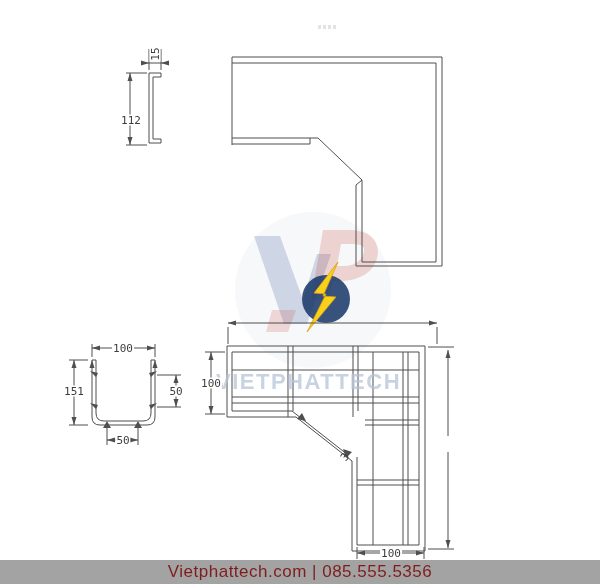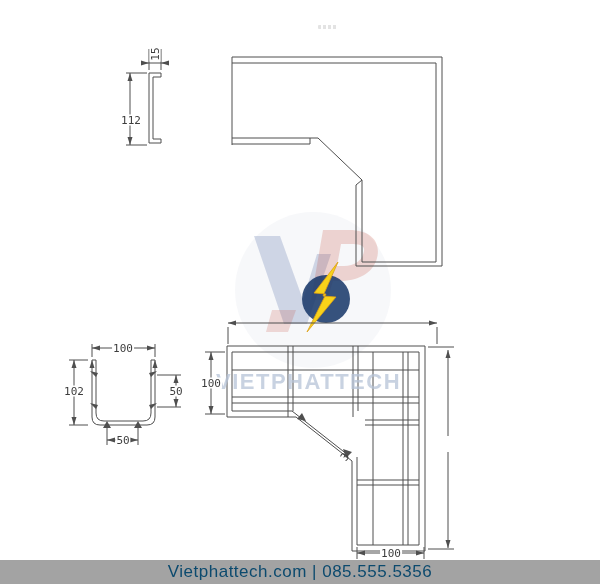--- a/index.html
+++ b/index.html
@@ -15,21 +15,21 @@
   .lg-c{fill:var(--logo-navy,#1b3a6b);opacity:.88;}
   .lg-b{fill:var(--logo-bolt,#f8d21a);stroke:#dc9e15;stroke-width:.8;}
   .dim{position:absolute;font-size:11px;color:var(--dim-text,#3d3d3d);background:#fff;
        line-height:1;padding:0 1px;white-space:nowrap;transform:translate(-50%,-50%);z-index:4;}
   .dim.rot90{transform:translate(-50%,-50%) rotate(-90deg);}
   .dim.rot52{transform:translate(-50%,-50%) rotate(-52deg);background:transparent;}
   #watermark{position:absolute;left:216px;top:369px;z-index:3;font-family:"Liberation Sans",sans-serif;
        font-weight:bold;font-size:22px;letter-spacing:1.5px;color:var(--watermark,#b6c3d7);opacity:.75;}
   #footer-bar{position:absolute;left:0;top:560px;width:600px;height:24px;z-index:5;
        background:var(--footer-bar,#a3a3a3);display:flex;align-items:center;justify-content:center;}
-  #footer-bar span{font-family:"Liberation Sans",sans-serif;font-size:17px;color:#0c4a6e;letter-spacing:.5px;}
+  #footer-bar span{font-family:"Liberation Sans",sans-serif;font-size:17px;color:#7f1d1d;letter-spacing:.5px;}
   #topmark{position:absolute;left:318px;top:25px;width:20px;height:4px;z-index:1;
        background:repeating-linear-gradient(90deg,#e3e3e3 0 3px,#fff 3px 5px);border-radius:1px;}
   .lyr1{z-index:1;} .lyr2{z-index:2;}
 </style>
 </head>
 <body>
 
 <div id="stage">
 
   <div id="topmark"></div>
@@ -108,21 +108,21 @@
       <path class="ar" d="M357,553 l8,-2.5 v5 z M424,553 l-8,-2.5 v5 z"></path>
       <path class="ar" d="M297,419 l9,2 l-4,-8 z M352,452 l-9,-3 l3,9 z"></path>
     </g>
   </svg>
 
   <div id="watermark">VIETPHATTECH</div>
 
   <span class="dim" style="left:131px;top:120px">112</span>
   <span class="dim rot90" style="left:155px;top:54px">15</span>
   <span class="dim" style="left:123px;top:348px">100</span>
-  <span class="dim" style="left:74px;top:391px">102</span>
+  <span class="dim" style="left:74px;top:391px">151</span>
   <span class="dim" style="left:176px;top:391px">50</span>
   <span class="dim" style="left:123px;top:440px">50</span>
   <span class="dim" style="left:211px;top:383px">100</span>
   <span class="dim" style="left:391px;top:553px">100</span>
   <span class="dim rot52" style="left:345px;top:457px">3</span>
 
   <div id="footer-bar">
     <span>Vietphattech.com | 085.555.5356</span>
   </div>
 

